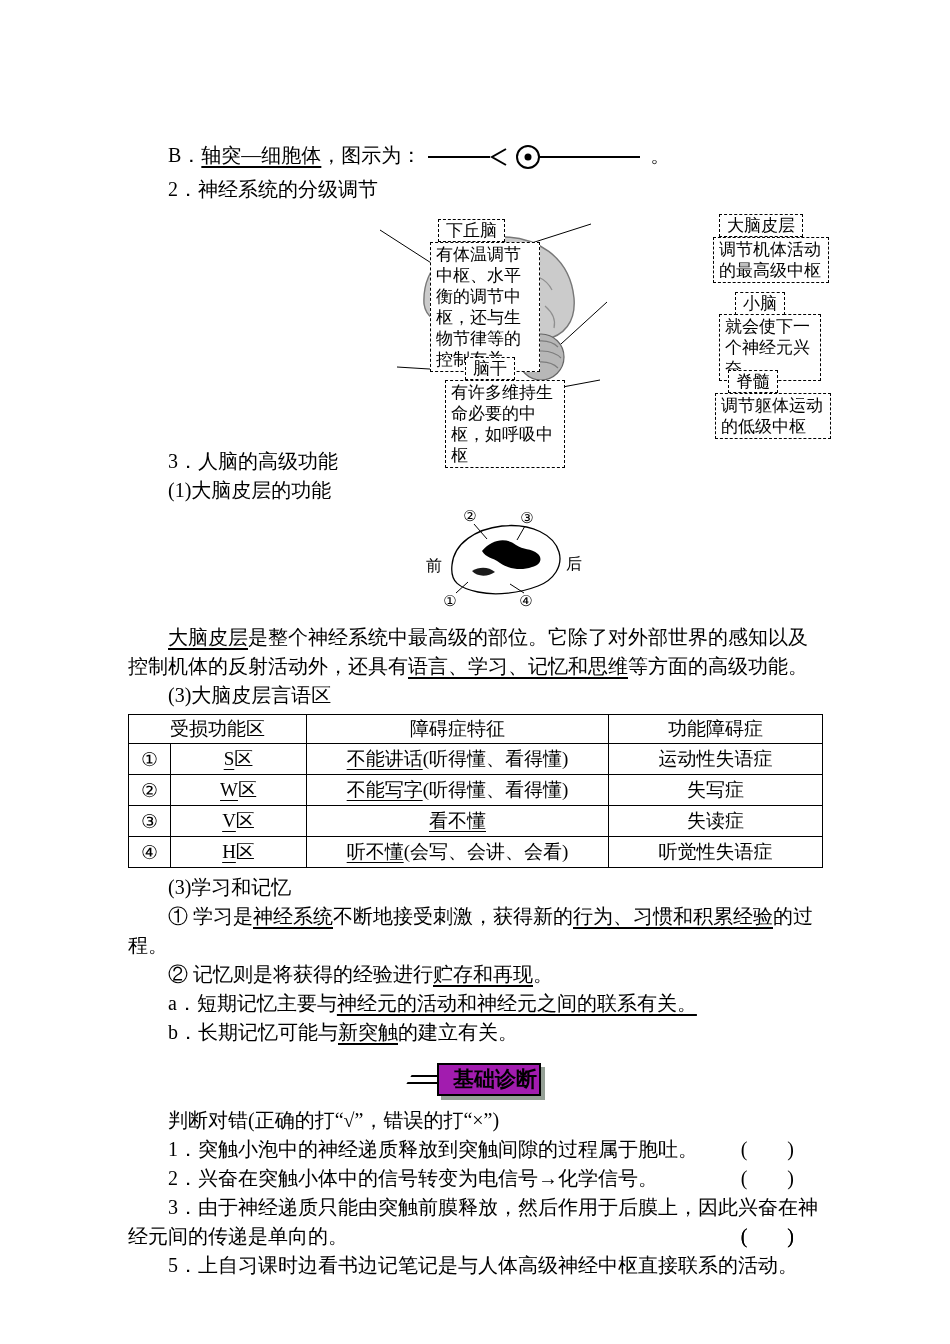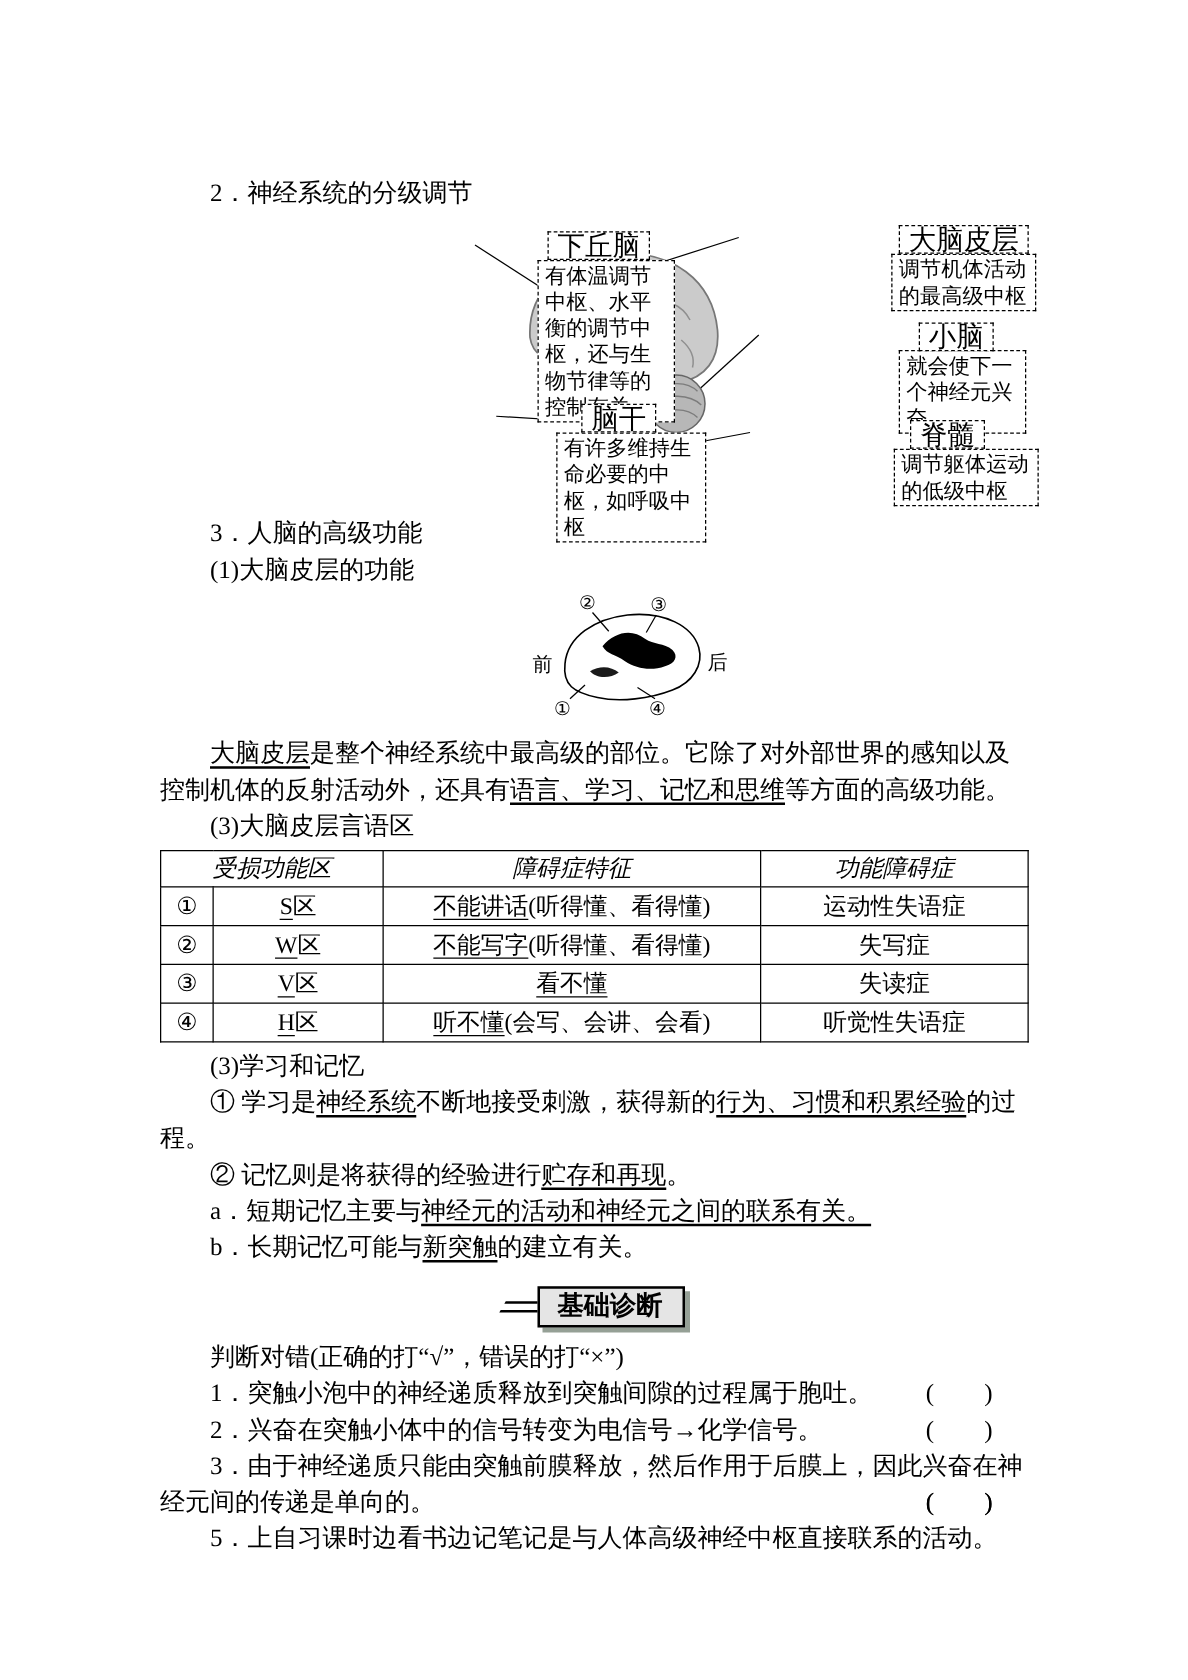--- a/index.html
+++ b/index.html
@@ -13,21 +13,21 @@
   .line-b { line-height:34px; text-indent:2em; white-space:nowrap; }
   .neuron-symbol { vertical-align:middle; margin:0 2px; }
 
   .sec-title { line-height:30px; text-indent:2em; margin-top:2px; }
 
   
   .fig-brainmap { position:relative; height:238px; margin-top:2px; }
   .fig-brainmap svg { position:absolute; left:0; top:0; z-index:0; }
   .bm-title { position:absolute; border:1px dashed #000; background:#fff;
               font-family:"Liberation Sans","DejaVu Sans",sans-serif;
-              font-size:22px; line-height:21px; padding:0 7px; z-index:2; white-space:nowrap; }
+              font-size:17px; line-height:21px; padding:0 7px; z-index:2; white-space:nowrap; }
   .bm-desc  { position:absolute; border:1px dashed #000; background:#fff;
               font-size:17px; line-height:21px; padding:1px 5px; z-index:1; }
   .bm0t{left:310px;top:13px;} .bm0d{left:302px;top:36px;width:110px;}
   .bm1t{left:591px;top:8px;}  .bm1d{left:585px;top:31px;width:116px;}
   .bm2t{left:607px;top:86px;} .bm2d{left:591px;top:108px;width:102px;}
   .bm3t{left:337px;top:151px;}.bm3d{left:317px;top:174px;width:120px;}
   .bm4t{left:600px;top:164px;}.bm4d{left:587px;top:187px;width:116px;}
   .cl { stroke:#000; stroke-width:1; }
   .gy { fill:none; stroke:#8f8f8f; stroke-width:1.2; }
   .cb { fill:none; stroke:#7c7c7c; stroke-width:1.1; }
@@ -36,41 +36,52 @@
   .fig-cortex { position:relative; height:118px; }
   .fig-cortex svg { position:absolute; left:0; top:0; }
   .fig-cortex text { text-anchor:middle; }
   .num { font-size:15px; }
   .lab { font-size:16px; }
 
   
   .speech-table { border-collapse:collapse; width:694px; margin-top:4px; table-layout:fixed; }
   .speech-table th, .speech-table td { border:1px solid #000; text-align:center;
        font-weight:normal; font-size:19px; padding:1px 4px; }
-  .speech-table th { height:27px;font-style:italic; }
+  .speech-table th { height:27px; }
   .speech-table td { height:31px; }
 
   
   .banner-row { display:flex; justify-content:center; align-items:center; margin:16px 0 10px 0; }
   .banner-tail { width:34px; height:9px; border-top:2px solid #000; border-bottom:2px solid #000;
                  transform:skewX(-30deg); margin-right:-6px; }
-  .banner-box { border:2px solid #000; background:#e5e5e5; padding:1px 16px 2px 14px;
+  .banner-box { border:2px solid #000; background:#a21caf; padding:1px 2px 2px 14px;
                 font-family:"Liberation Sans","DejaVu Sans",sans-serif; font-weight:bold;
                 font-size:21px; line-height:26px; box-shadow:4px 4px 0 #95a096;
                 position:relative; z-index:1; }
 
   
   .jitem { position:relative; line-height:29px; text-indent:2em; }
   .jitem .paren { position:absolute; right:28px; bottom:0; text-indent:0; }
 </style>
 </head>
 <body>
 
 <div class="page">
 
+  <div class="line-b">
+    <span>B．</span><span class="u">轴突—细胞体</span><span>，图示为：</span>
+    <svg class="neuron-symbol" width="215" height="30" viewBox="0 0 215 30">
+      <line x1="0" y1="15" x2="62" y2="15" stroke="#000" stroke-width="2"></line>
+      <polyline points="78,7 64,15 78,23" fill="none" stroke="#000" stroke-width="2"></polyline>
+      <circle cx="100" cy="15" r="11" fill="none" stroke="#000" stroke-width="2"></circle>
+      <circle cx="100" cy="15" r="3.5" fill="#000"></circle>
+      <line x1="111" y1="15" x2="212" y2="15" stroke="#000" stroke-width="2"></line>
+    </svg>
+    <span>。</span>
+  </div>
 
   <div class="sec-title">2．神经系统的分级调节</div>
 
   <div class="fig-brainmap">
     <svg width="694" height="238" viewBox="0 0 694 238" style="left:-0px">
 
       <line x1="252" y1="24" x2="339" y2="80" class="cl"></line>
       <line x1="463" y1="18" x2="388" y2="42" class="cl"></line>
       <line x1="479" y1="96" x2="422" y2="148" class="cl"></line>
       <line x1="269" y1="161" x2="366" y2="167" class="cl"></line>

